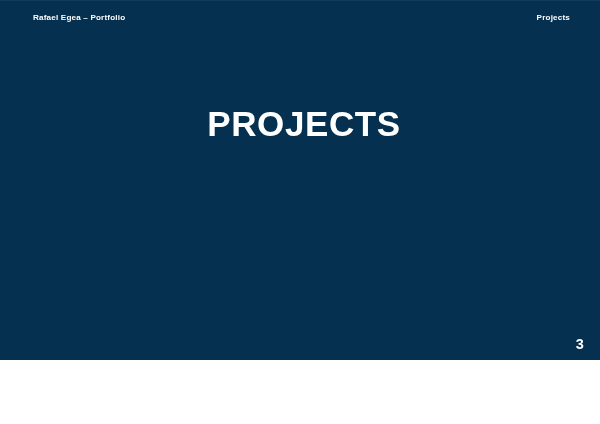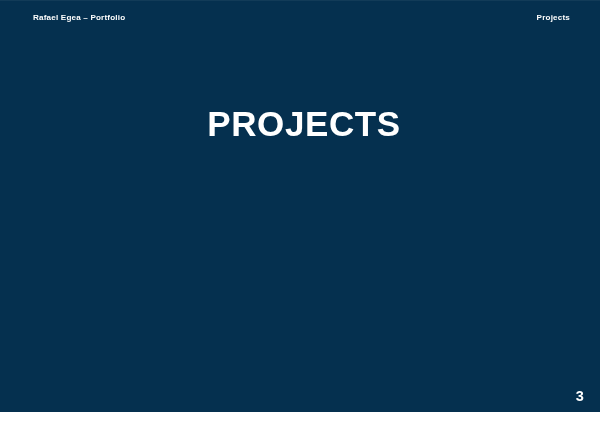--- a/index.html
+++ b/index.html
@@ -11,21 +11,21 @@
 
   body {
     font-family: "Liberation Sans", sans-serif;
     -webkit-font-smoothing: antialiased;
   }
 
   
   .slide {
     position: relative;
     width: 600px;
-    height: 412px;
+    height: 360px;
     overflow: hidden;
     background: #05304f;
     box-sizing: border-box;
   }
 
   
   .slide-top-hairline {
     position: absolute;
     top: 0;
     left: 0;

